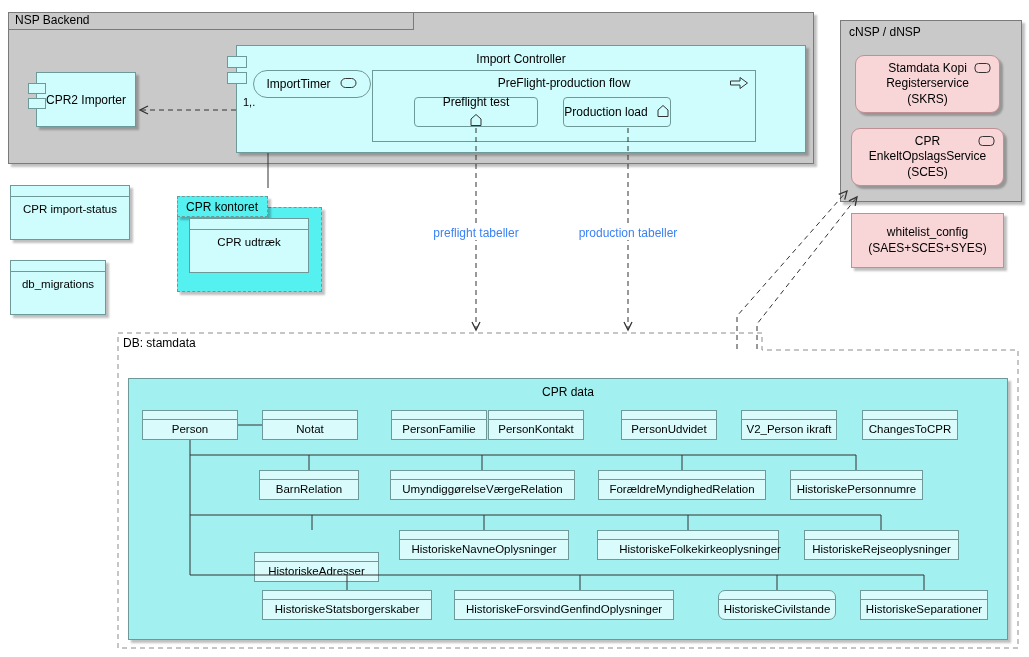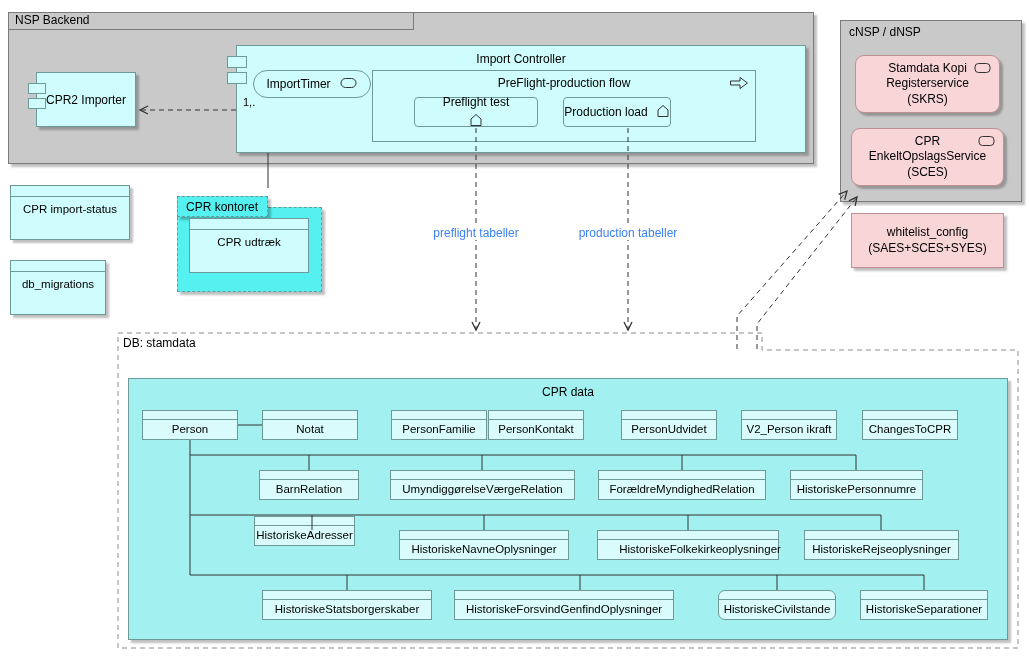--- a/index.html
+++ b/index.html
@@ -166,21 +166,21 @@
     </div>
   <div class="abs cell tcell" style="left:598px;top:470px;width:168px;height:30px;">
       <i class="hline"></i>
       <span class="clbl">ForældreMyndighedRelation</span>
     </div>
   <div class="abs cell tcell" style="left:790px;top:470px;width:133px;height:30px;">
       <i class="hline"></i>
       <span class="clbl">HistoriskePersonnumre</span>
     </div>
 
-  <div class="abs cell tcell" style="left:254px;top:516px;width:101px;height:30px;">
+  <div class="abs cell tcell" style="left:254px;top:552px;width:125px;height:30px;">
       <i class="hline"></i>
       <span class="clbl">HistoriskeAdresser</span>
     </div>
   <div class="abs cell tcell" style="left:399px;top:530px;width:170px;height:30px;">
       <i class="hline"></i>
       <span class="clbl">HistoriskeNavneOplysninger</span>
     </div>
   <div class="abs cell tcell" style="left:597px;top:530px;width:182px;height:30px;padding-left:24px;">
       <i class="hline"></i>
       <span class="clbl">HistoriskeFolkekirkeoplysninger</span>

